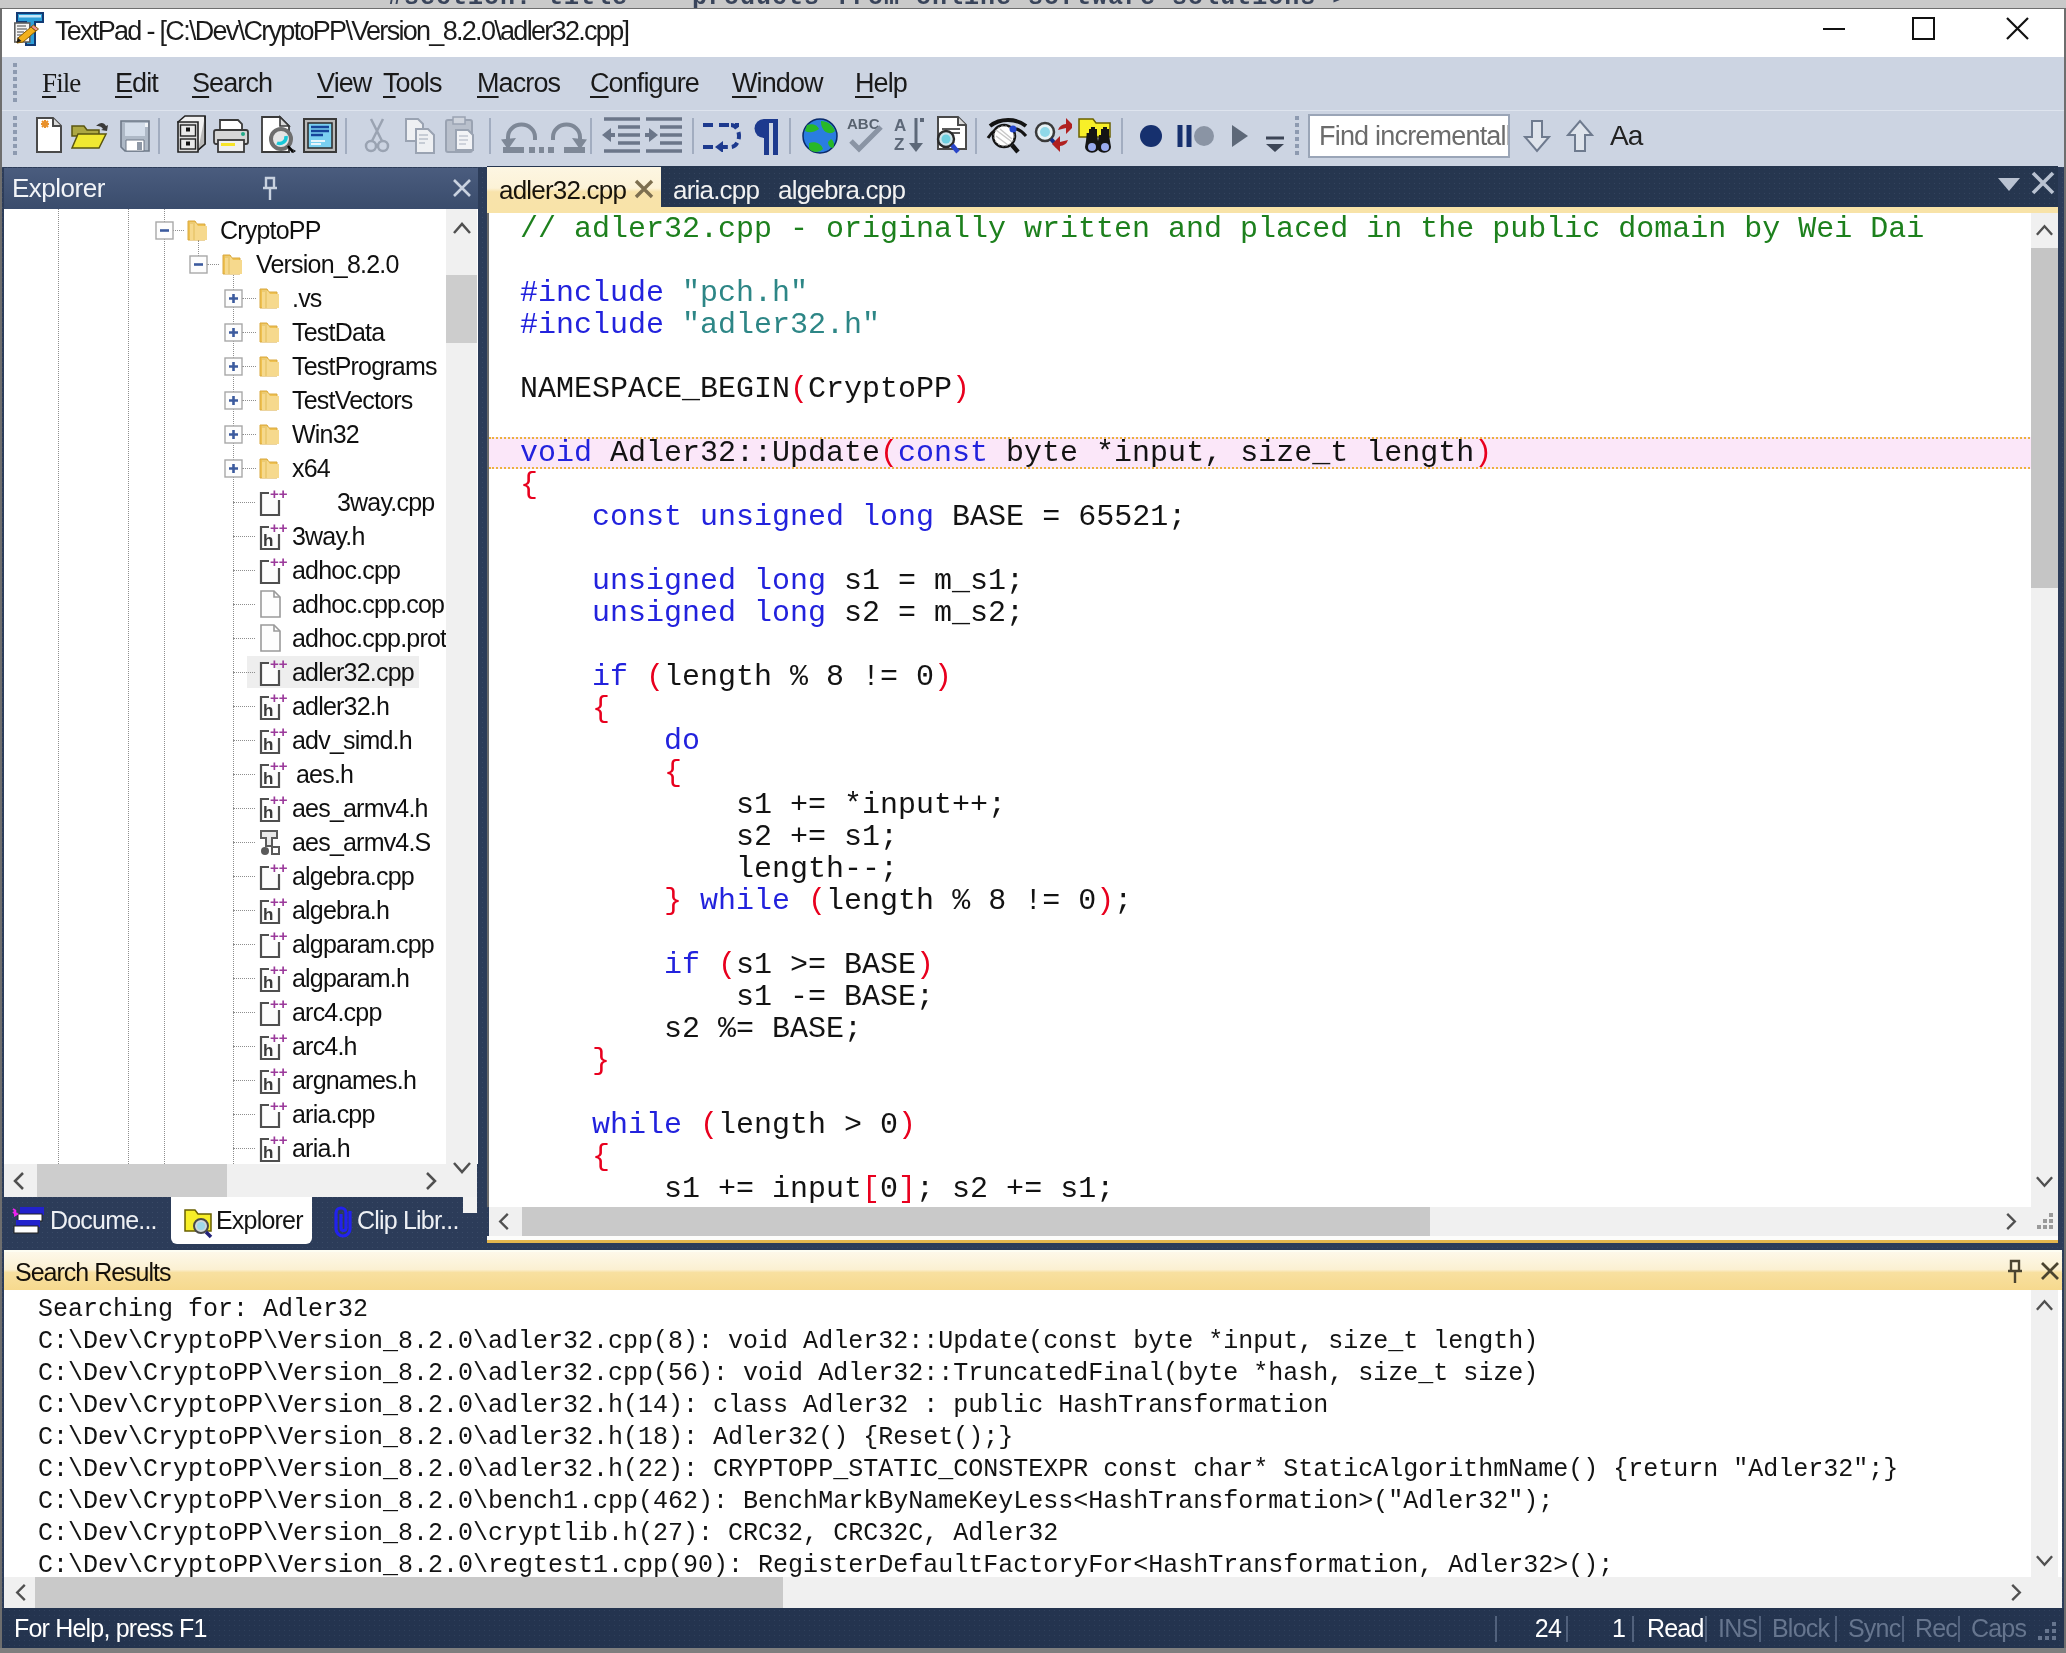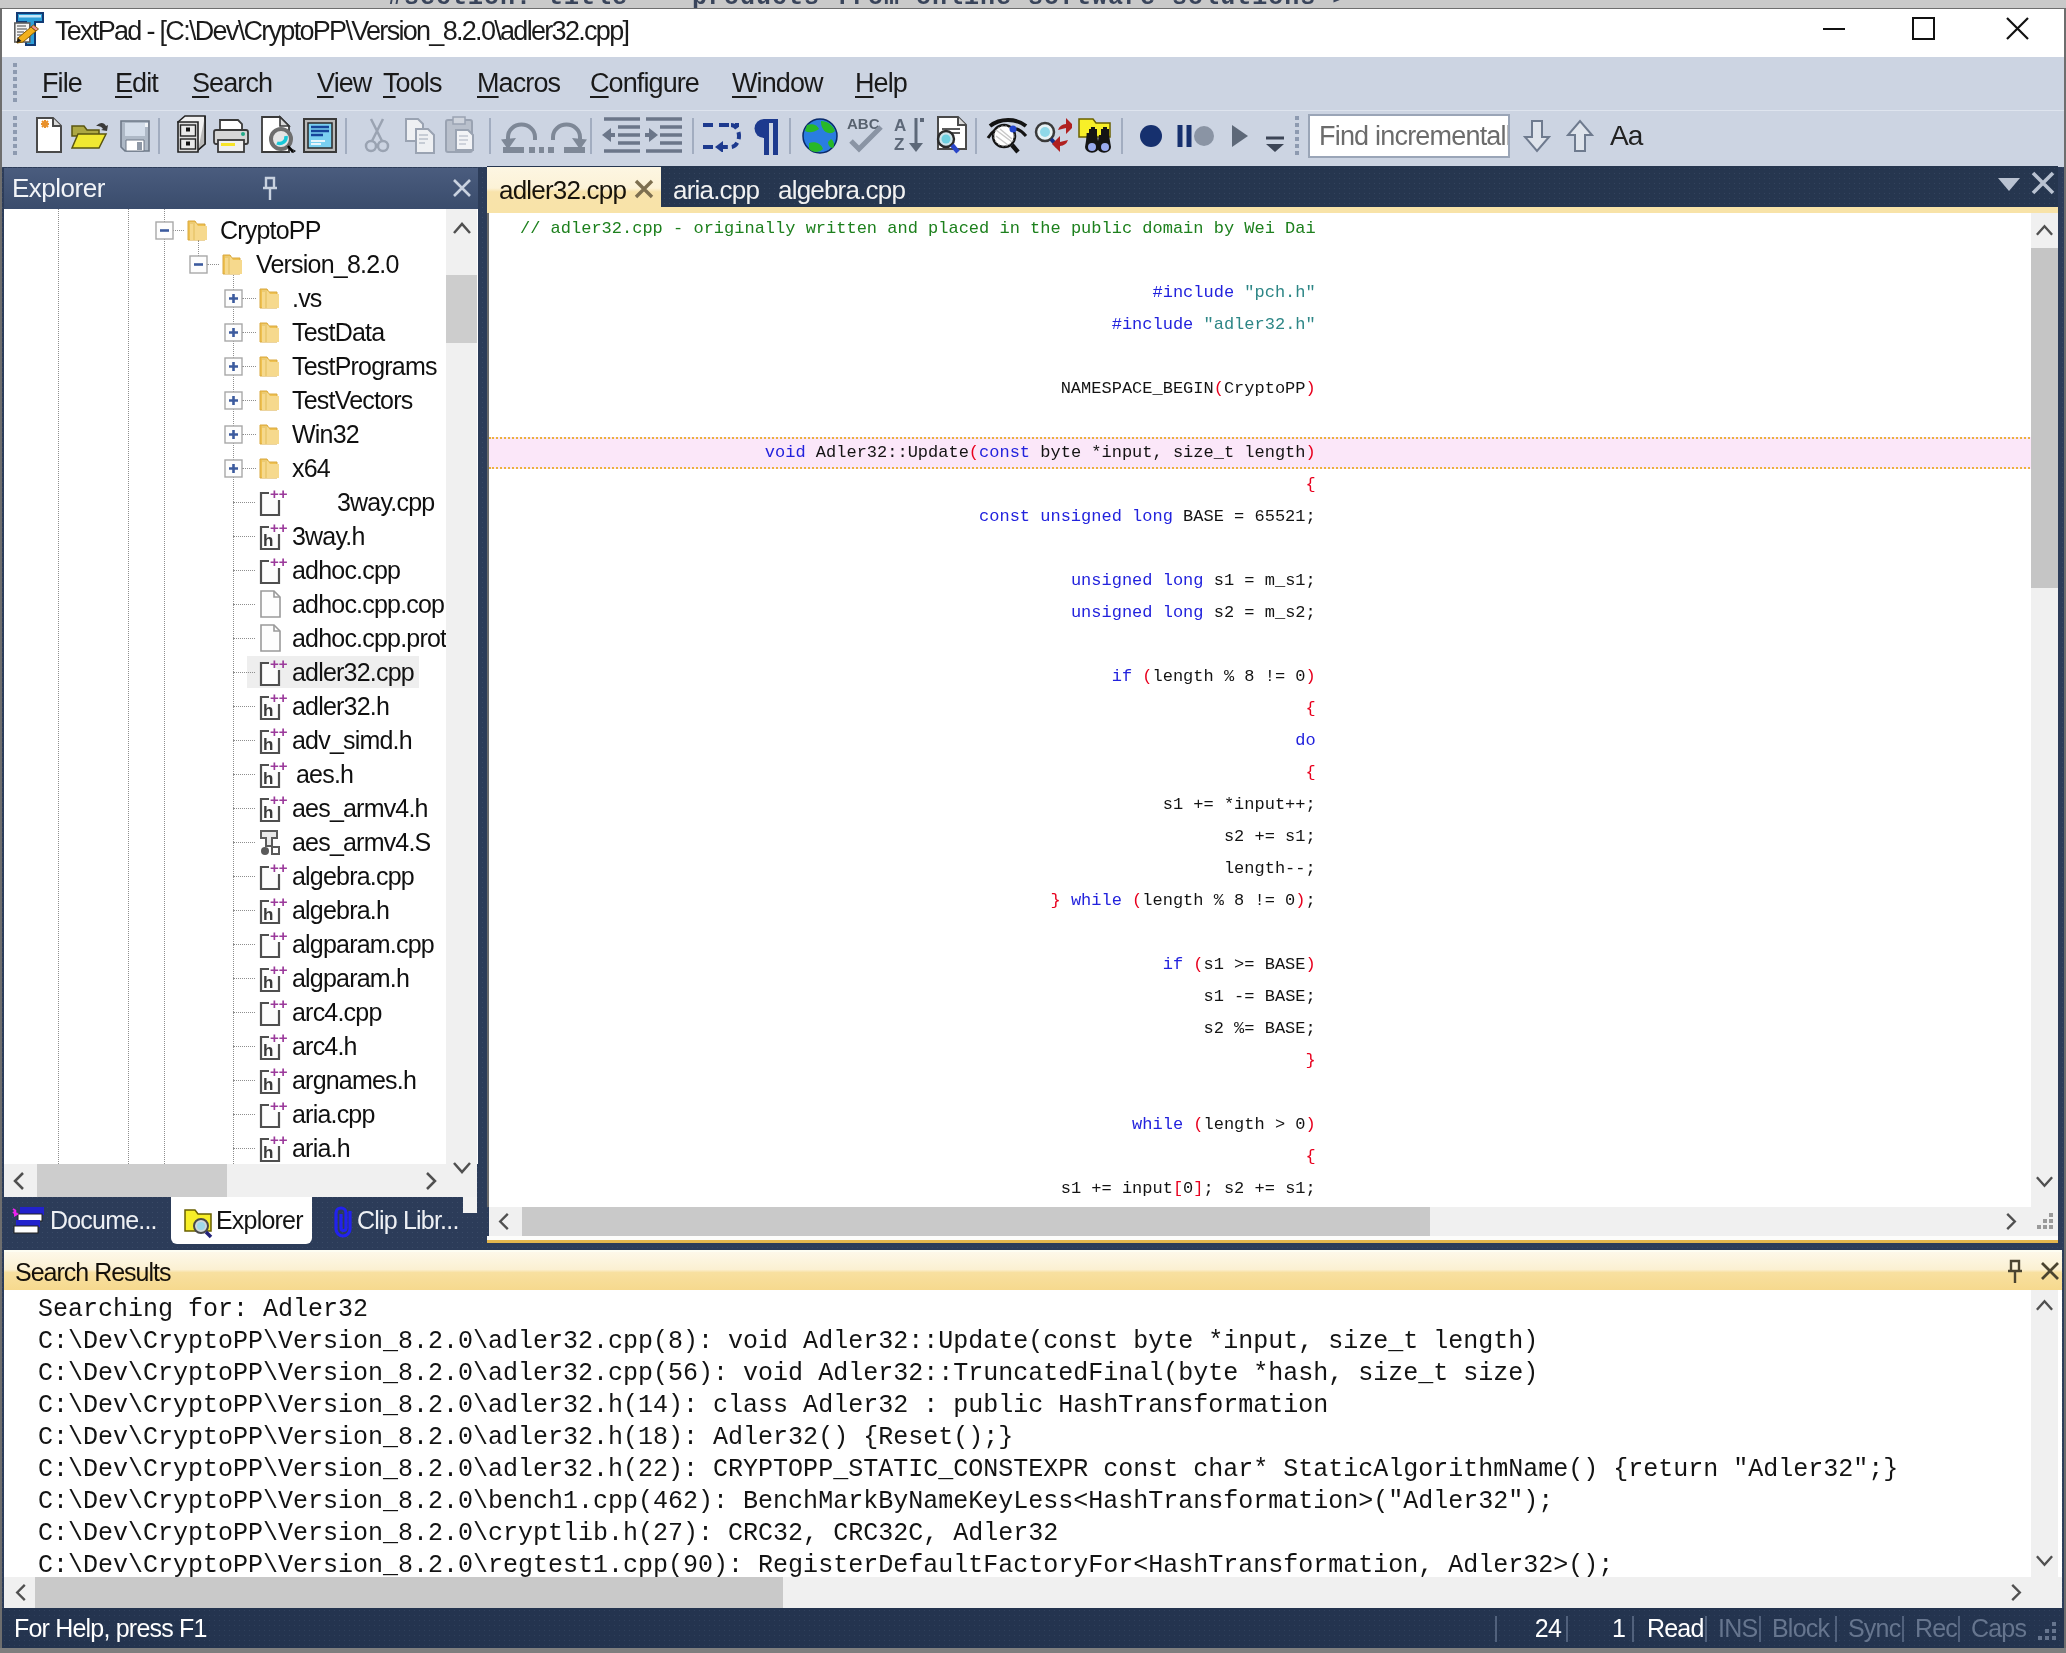--- a/index.html
+++ b/index.html
@@ -56,21 +56,21 @@
   <g fill="#8d9ab0">
       <rect x="1" y="0" width="4" height="4"></rect>
       <rect x="1" y="7" width="4" height="4"></rect>
       <rect x="1" y="14" width="4" height="4"></rect>
       <rect x="1" y="21" width="4" height="4"></rect>
       <rect x="1" y="28" width="4" height="4"></rect>
       <rect x="1" y="35" width="4" height="4"></rect>
     </g>
 </svg>
 <div class="abs" style="left:0;top:57px;width:2066px;height:53px;">
-  <span class="menu-item" style="left:42px;"><u>F</u>ile</span>
+  <span class="menu-item" style="left:42px;font-family:Liberation Serif, serif;"><u>F</u>ile</span>
   <span class="menu-item" style="left:115px;"><u>E</u>dit</span>
   <span class="menu-item" style="left:192px;"><u>S</u>earch</span>
   <span class="menu-item" style="left:297px;margin-left:20px;"><u>V</u>iew</span>
   <span class="menu-item" style="left:383px;"><u>T</u>ools</span>
   <span class="menu-item" style="left:477px;"><u>M</u>acros</span>
   <span class="menu-item" style="left:590px;"><u>C</u>onfigure</span>
   <span class="menu-item" style="left:732px;"><u>W</u>indow</span>
   <span class="menu-item" style="left:855px;"><u>H</u>elp</span>
 </div>
 
@@ -594,21 +594,21 @@
 <svg class="abs" style="left:1996px;top:176px;" width="26" height="18" viewBox="0 0 26 18">
     <path d="M2 2 h22 L13 15 z" fill="#b9c2d1"></path>
   </svg>
 <svg class="abs" style="left:2030px;top:170px;" width="26" height="26" viewBox="0 0 26 26">
     <path d="M3 3 L23 23 M23 3 L3 23" stroke="#b9c2d1" stroke-width="3.6"></path>
   </svg>
 
 <div class="abs" style="left:487px;top:213px;width:1571px;height:994px;background:#fff;border-left:2px solid #6b6b6b;box-sizing:border-box;overflow:hidden;" id="editor">
 
   <div class="abs" style="left:0;top:224px;width:1569px;height:32px;background:#fbe7f9;border-top:2px dotted #ecb23e;border-bottom:2px dotted #ecb23e;box-sizing:border-box;"></div>
-  <pre class="abs" id="code" style="left:31px;top:0;font-size:17px;line-height:32px;color:#131313;text-align:right;"><span class="g">// adler32.cpp - originally written and placed in the public domain by Wei Dai</span>
+  <pre class="abs" id="code" style="left:31px;top:0;font-size:30px;line-height:32px;color:#131313;"><span class="g">// adler32.cpp - originally written and placed in the public domain by Wei Dai</span>
 
 <span class="k">#include</span> <span class="t">"pch.h"</span>
 <span class="k">#include</span> <span class="t">"adler32.h"</span>
 
 NAMESPACE_BEGIN<span class="r">(</span>CryptoPP<span class="r">)</span>
 
 <span class="k">void</span> Adler32::Update<span class="r">(</span><span class="k">const</span> byte *input, size_t length<span class="r">)</span>
 <span class="r">{</span>
     <span class="k">const</span> <span class="k">unsigned</span> <span class="k">long</span> BASE = 65521;
 

